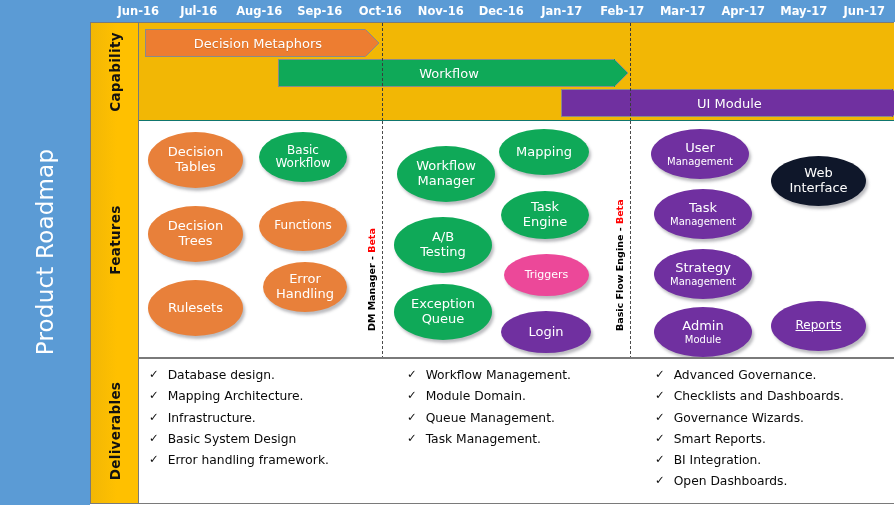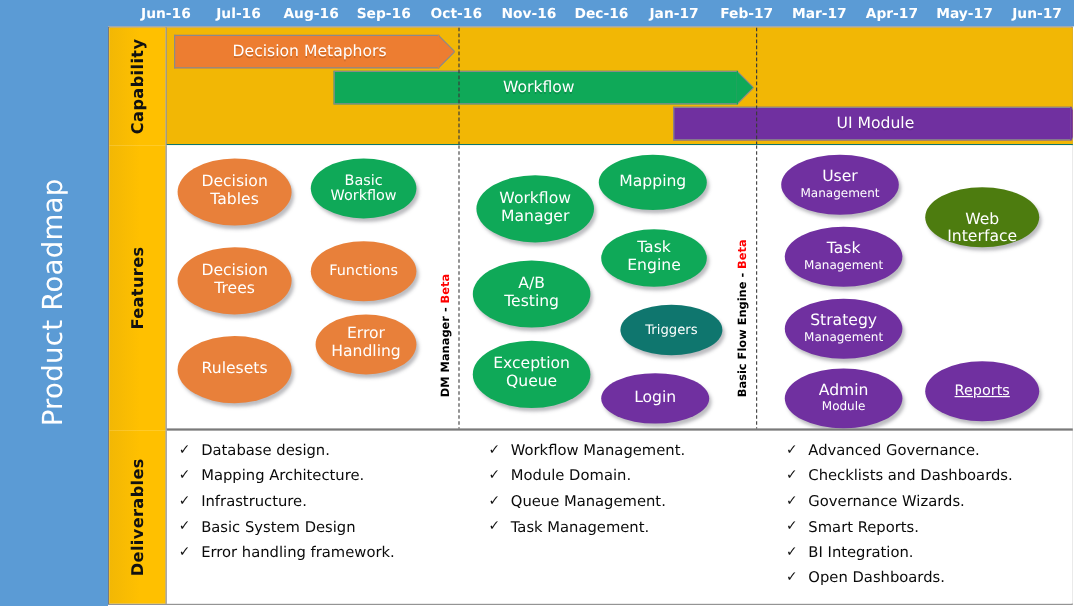--- a/index.html
+++ b/index.html
@@ -238,21 +238,21 @@
           <span class="l1">Exception</span>
           <span class="l2">Queue</span>
         </div>
         <div class="ell" style="left: 360px; top: 8px; width: 90px; height: 46px; background: rgb(15, 169, 88); font-size: 13px;">
           <span class="l1">Mapping</span>
         </div>
         <div class="ell" style="left: 362px; top: 70px; width: 88px; height: 48px; background: rgb(15, 169, 88); font-size: 13px;">
           <span class="l1">Task</span>
           <span class="l2">Engine</span>
         </div>
-        <div class="ell" style="left: 378px; top: 133px; width: 85px; height: 42px; background: #0f766e; font-size: 11px;">
+        <div class="ell" style="left: 365px; top: 133px; width: 85px; height: 42px; background: #ec4899; font-size: 11px;">
           <span class="l1">Triggers</span>
         </div>
         <div class="ell" style="left: 362px; top: 190px; width: 90px; height: 42px; background: rgb(112, 48, 160); font-size: 13px;">
           <span class="l1">Login</span>
         </div>
         <div class="ell" style="left: 512px; top: 8px; width: 98px; height: 50px; background: rgb(112, 48, 160); font-size: 13px;">
           <span class="l1">User</span>
           <span class="l2" style="font-size: 10px;">Management</span>
         </div>
         <div class="ell" style="left: 515px; top: 68px; width: 98px; height: 50px; background: rgb(112, 48, 160); font-size: 13px;">
@@ -260,21 +260,21 @@
           <span class="l2" style="font-size: 10px;">Management</span>
         </div>
         <div class="ell" style="left: 515px; top: 128px; width: 98px; height: 50px; background: rgb(112, 48, 160); font-size: 13px;">
           <span class="l1">Strategy</span>
           <span class="l2" style="font-size: 10px;">Management</span>
         </div>
         <div class="ell" style="left: 515px; top: 186px; width: 98px; height: 50px; background: rgb(112, 48, 160); font-size: 13px;">
           <span class="l1">Admin</span>
           <span class="l2" style="font-size: 10px;">Module</span>
         </div>
-        <div class="ell" style="left: 632px; top: 35px; width: 95px; height: 50px; background: #4d7c0f; font-size: 13px; justify-content: flex-end;">
+        <div class="ell" style="left: 632px; top: 35px; width: 95px; height: 50px; background: #0f172a; font-size: 13px;">
           <span class="l1">Web</span>
           <span class="l2">Interface</span>
         </div>
         <div class="ell" style="left: 632px; top: 180px; width: 95px; height: 50px; background: rgb(112, 48, 160); font-size: 12px; text-decoration: underline;">
           <span class="l1">Reports</span>
         </div>
         <div class="msline" style="left: 243px; height: 238px;"></div>
         <div class="mslabel" style="left: 227px; top: 210px;"><span>DM Manager - </span><span class="beta">Beta</span></div>
         <div class="msline" style="left: 491px; height: 238px;"></div>
         <div class="mslabel" style="left: 475px; top: 210px;"><span>Basic Flow Engine - </span><span class="beta">Beta</span></div>

